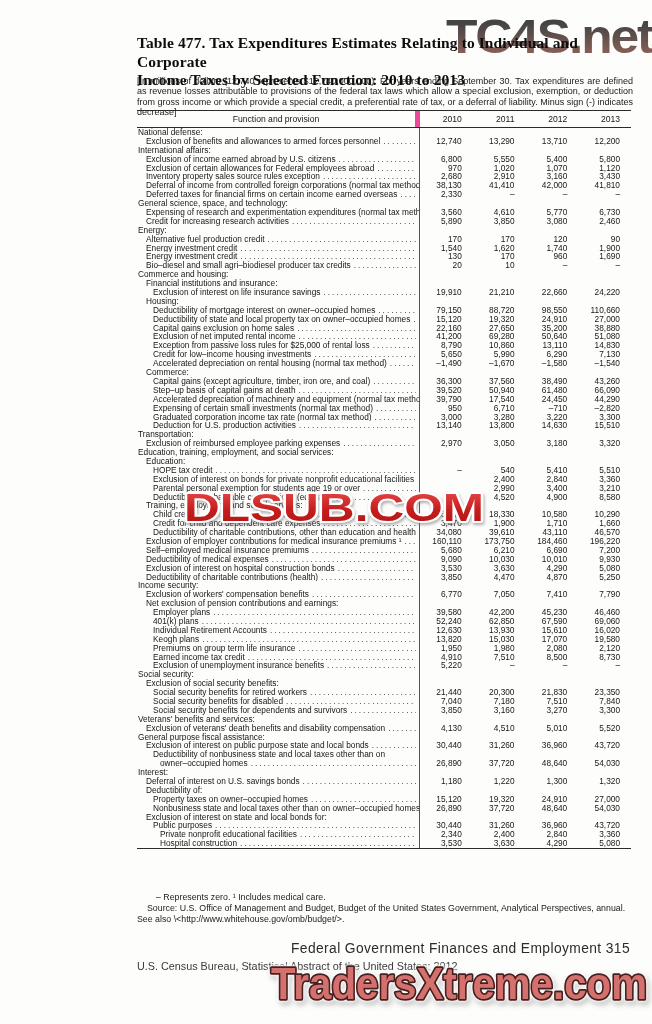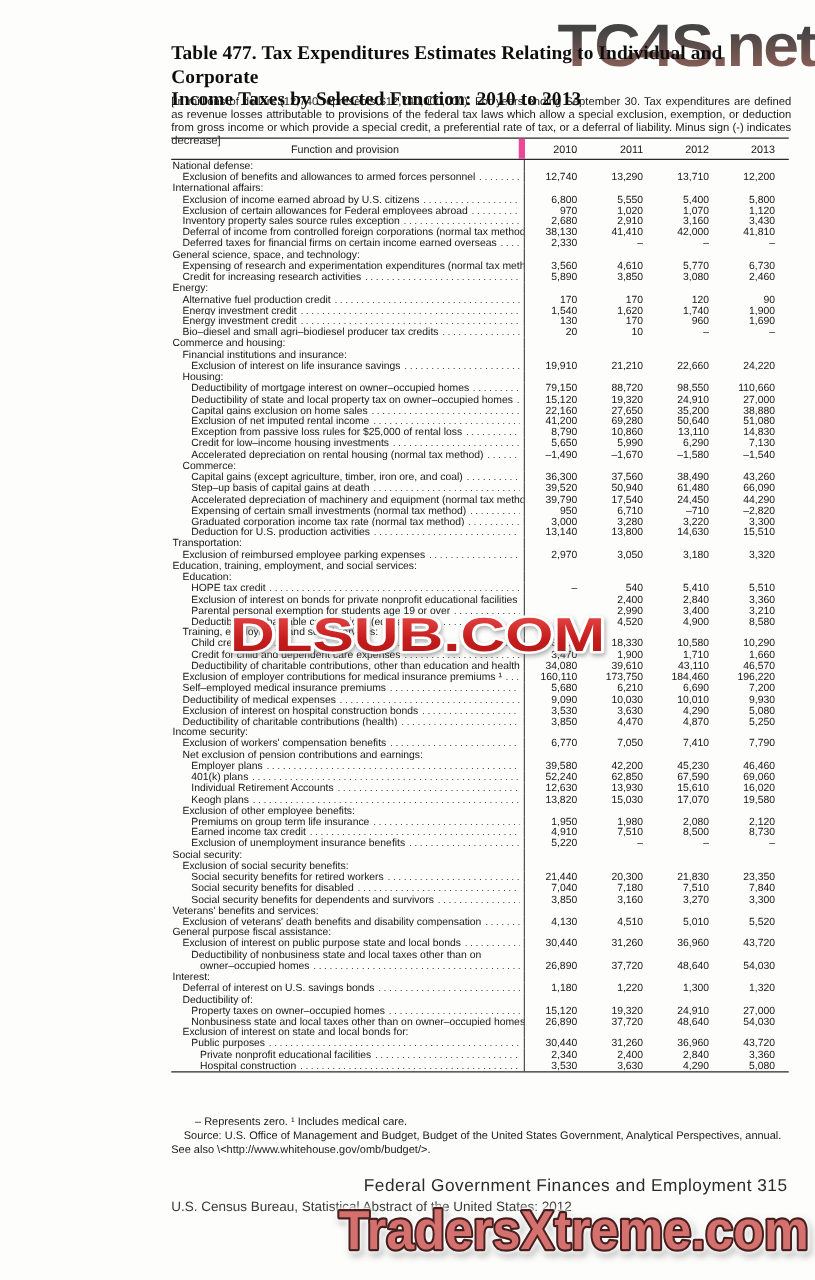--- a/index.html
+++ b/index.html
@@ -650,29 +650,20 @@
         <div class="row i2">
           <div class="stub">
             <span class="lbl">Keogh plans</span>
             <span class="leader"></span>
           </div>
           <div class="num">13,820</div>
           <div class="num">15,030</div>
           <div class="num">17,070</div>
           <div class="num">19,580</div>
         </div>
-        <div class="row i1">
-          <div class="stub">
-            <span class="lbl">Exclusion of other employee benefits:</span>
-          </div>
-          <div class="num"></div>
-          <div class="num"></div>
-          <div class="num"></div>
-          <div class="num"></div>
-        </div>
         <div class="row i2">
           <div class="stub">
             <span class="lbl">Premiums on group term life insurance</span>
             <span class="leader"></span>
           </div>
           <div class="num">1,950</div>
           <div class="num">1,980</div>
           <div class="num">2,080</div>
           <div class="num">2,120</div>
         </div>

